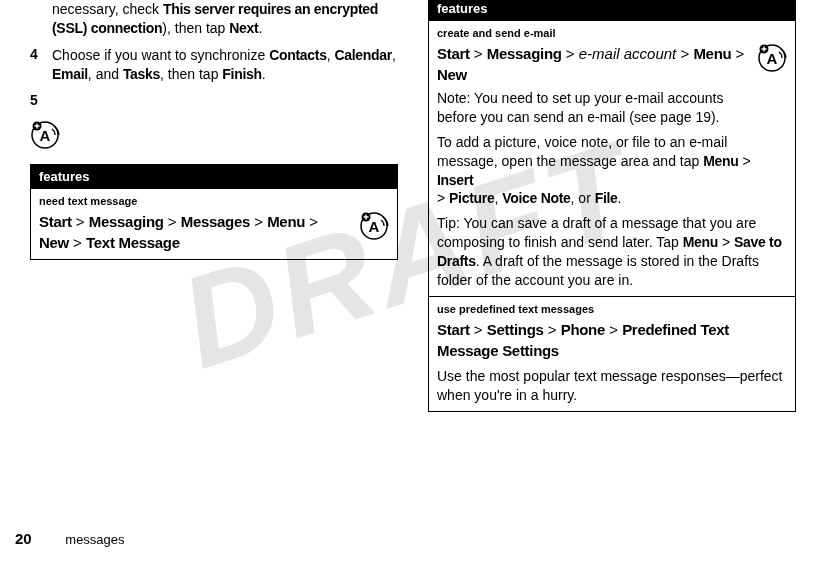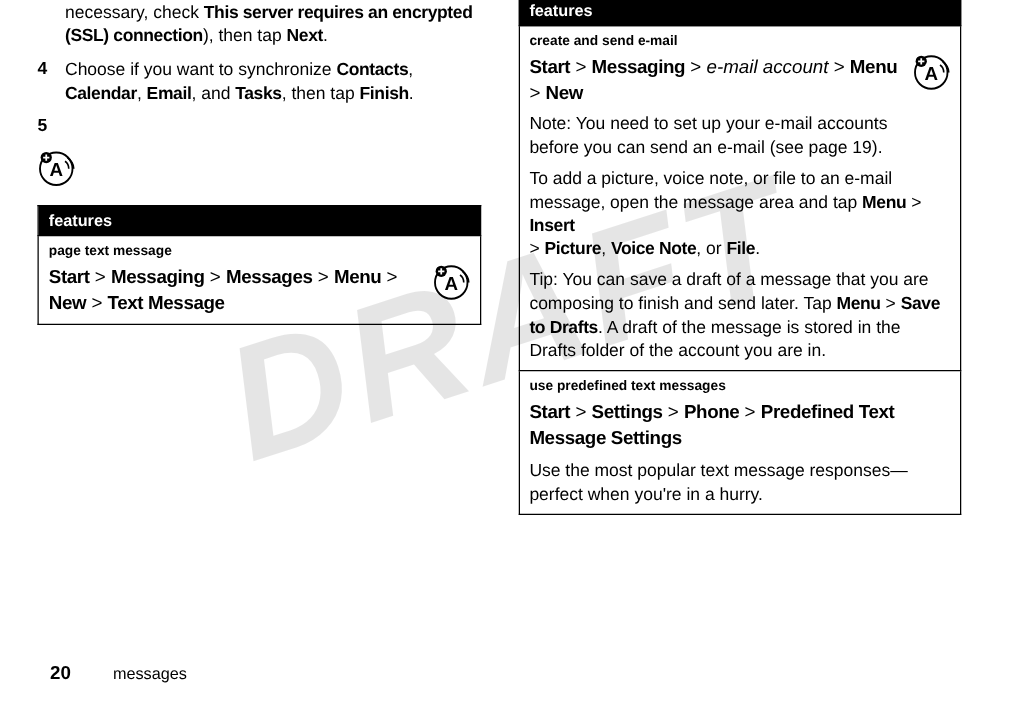--- a/index.html
+++ b/index.html
@@ -21,21 +21,21 @@
       font-style: italic;
       color: rgba(0,0,0,0.10);
       letter-spacing: 5px;
       z-index: 0;
       pointer-events: none;
     }
     .page {
       position: relative;
       z-index: 1;
       display: flex;
-      padding: 0 47px 30px 30px;
+      padding: 0 20px 30px 30px;
       gap: 30px;
       height: 100%;
     }
     .col { width: 50%; }
     .txt { font-size: 14px; line-height: 1.35; color: #000; }
     .step {
       display: flex;
       margin-bottom: 8px;
     }
     .step-num {
@@ -87,21 +87,21 @@
     }
     .path { font-size: 15px; line-height: 1.4; }
     .b { font-weight: normal; font-family: Arial, sans-serif; }
     .cond { font-weight: bold; font-family: "Arial Narrow", Arial, sans-serif; font-stretch: condensed; letter-spacing: -0.3px; }
     .it { font-style: italic; }
     .row-with-icon { display: flex; align-items: flex-start; gap: 8px; }
     .row-with-icon .left { flex: 1; }
     .footer {
       position: absolute;
       bottom: 20px;
-      left: 40px;
+      left: 15px;
       font-size: 13px;
     }
     .footer .pg { font-weight: bold; font-size: 15px; margin-right: 30px; }
     svg.icon-a { width: 30px; height: 30px; }
     .spacer-col2 { margin-top: -4px; }
   </style>
 </head>
 <body>
 
 <div class="watermark">DRAFT</div>
@@ -136,21 +136,21 @@
       </svg>
     </div>
 
     <table class="features">
       <tbody>
           <tr>
             <th>features</th>
           </tr>
       <tr>
         <td>
-          <span class="feature-title">page text message</span>
+          <span class="feature-title">need text message</span>
           <div class="row-with-icon">
             <div class="left path">
               <span class="cond">Start</span> &gt; <span class="cond">Messaging</span> &gt; <span class="cond">Messages</span> &gt; <span class="cond">Menu</span> &gt; <span class="cond">New</span> &gt; <span class="cond">Text Message</span>
             </div>
             <svg class="icon-a" viewBox="0 0 30 30">
               <circle cx="15" cy="15" r="13" fill="none" stroke="#000" stroke-width="1.5"></circle>
               <text x="15" y="21" text-anchor="middle" font-size="15" font-weight="bold" font-family="Arial">A</text>
               <circle cx="7" cy="6" r="4.5" fill="#000"></circle>
               <path d="M7 3.5 L7 8.5 M4.5 6 L9.5 6" stroke="#fff" stroke-width="1.4"></path>
               <path d="M22 9 Q25 11 25 15" fill="none" stroke="#000" stroke-width="1.3"></path>

